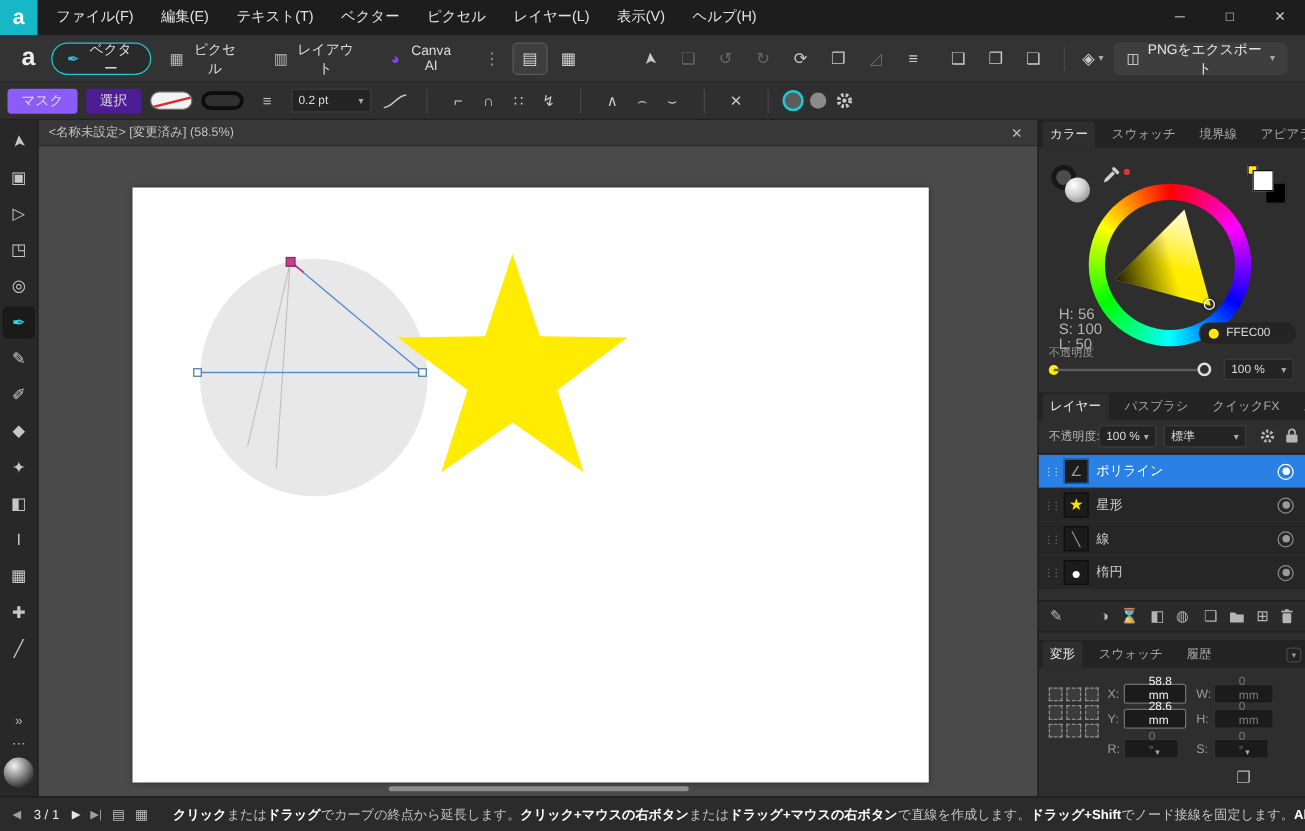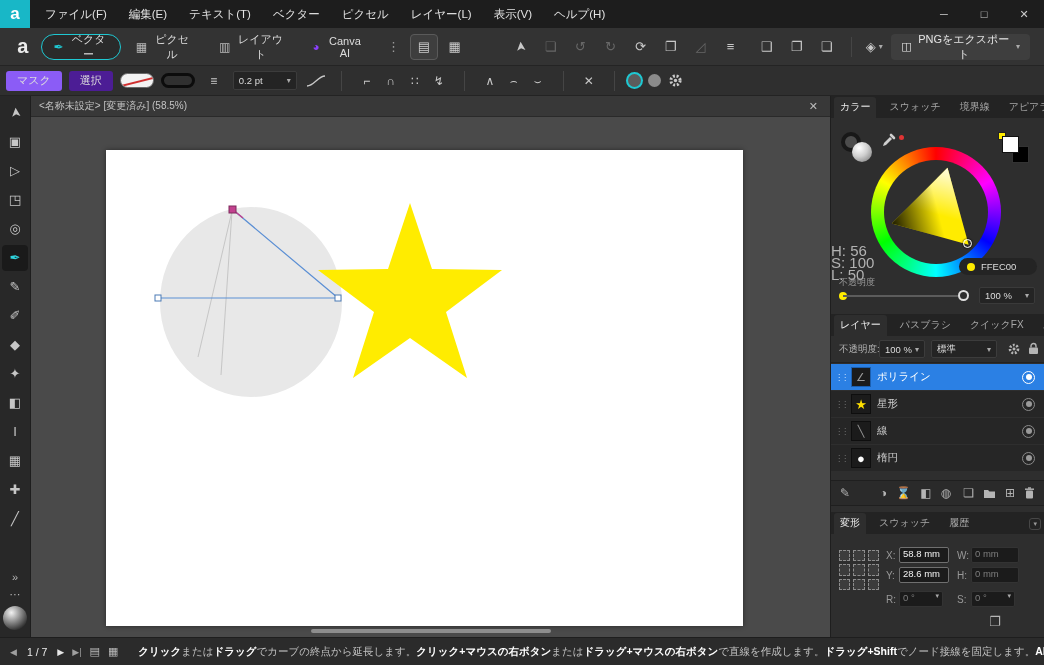--- a/index.html
+++ b/index.html
@@ -72,21 +72,21 @@
 .dropper{position:absolute;left:50px;top:14px}
 .red-dot{position:absolute;left:68px;top:17px;width:5px;height:5px;border-radius:50%;background:#e03434}
 .sp-chip{position:absolute;left:167px;top:14px;width:8px;height:8px;background:#ffec00;border:1px solid #222}
 .sp-front{position:absolute;left:171px;top:18px;width:17px;height:17px;background:#fff;border:1px solid #111;z-index:2}
 .sp-back{position:absolute;left:181px;top:28px;width:17px;height:17px;background:#000;border:1px solid #333}
 .wheel{position:absolute;left:40px;top:29px;width:130px;height:130px}
 .ring{position:absolute;inset:0;border-radius:50%;background:conic-gradient(from 0deg,#f00,#f0f,#00f,#0ff,#0f0,#ff0,#f00)}
 .hole{position:absolute;inset:13px;border-radius:50%;background:#2e2e2e}
 .tri{position:absolute;inset:17px;clip-path:polygon(62% 4%,84% 84%,4% 62%);background:linear-gradient(75deg,#000 6%,rgba(0,0,0,0) 52%),linear-gradient(195deg,#fff 6%,rgba(255,255,255,0) 52%),#ffec00}
 .wheel-dot{position:absolute;left:92px;top:92px;width:9px;height:9px;border:1.5px solid #fff;border-radius:50%;box-shadow:0 0 2px #000}
-.hsl{position:absolute;left:0;top:127px;font-size:15px;color:#b2b2b2;line-height:12px}
+.hsl{position:absolute;left:16px;top:127px;font-size:12px;color:#b2b2b2;line-height:12px}
 .hexbox{position:absolute;left:128px;top:140px;width:78px;height:17px;background:#242424;border-radius:9px;display:flex;align-items:center;gap:6px;padding:0 8px;font-size:9.5px;color:#ddd}
 .hex-dot{width:8px;height:8px;border-radius:50%;background:#ffec00}
 .op-label{position:absolute;left:8px;top:158px;font-size:9px;color:#9a9a9a}
 .op-slider{position:absolute;left:8px;top:171px;width:132px;height:14px}
 .op-track{position:absolute;left:4px;right:4px;top:6px;height:2px;background:#5c5c5c}
 .op-start{position:absolute;left:0;top:3px;width:8px;height:8px;border-radius:50%;background:#ffec00}
 .op-knob{position:absolute;right:2px;top:1px;width:11px;height:11px;border-radius:50%;border:2px solid #e0e0e0;background:#2e2e2e}
 .op-value{position:absolute;left:148px;top:169px;width:56px;height:17px;background:#242424;border:1px solid #3a3a3a;border-radius:2px;display:flex;align-items:center;justify-content:space-between;padding:0 5px;font-size:9.5px;color:#ddd}
 
 .blend-row{position:absolute;left:0;top:240px;width:100%;height:27px;background:#2e2e2e;border-bottom:1px solid #222}
@@ -111,21 +111,21 @@
 .layer-row.sel .l-eye{border-color:#fff}
 .layer-row.sel .l-eye::after{background:#fff}
 .layers-footer{position:absolute;left:0;top:384px;width:100%;height:26px;display:flex;align-items:center;padding:0 9px;gap:8px;color:#b5b5b5;font-size:12px;border-top:1px solid #1f1f1f;border-bottom:1px solid #1f1f1f;background:#2a2a2a}
 .lf-group{display:flex;align-items:center;gap:9px}
 .lf-icon{display:flex;align-items:center}
 
 .transform-body{position:absolute;left:0;top:438px;width:100%;height:103px}
 .anchor-grid{position:absolute;left:8px;top:16px;width:40px;height:40px;display:grid;grid-template-columns:repeat(3,1fr);gap:3px}
 .anchor-grid span{border:1px dashed #8d8d8d;background:rgba(255,255,255,.07)}
 .t-label{position:absolute;font-size:10px;color:#999}
-.t-input{position:absolute;height:16px;background:#1b1b1b;border:1px solid #333;border-radius:2px;font-size:9.5px;color:#7d7d7d;display:flex;align-items:flex-start;padding:0 3px}
+.t-input{position:absolute;height:16px;background:#1b1b1b;border:1px solid #333;border-radius:2px;font-size:9.5px;color:#7d7d7d;display:flex;align-items:flex-end;padding:0 19px}
 .t-input.hl{border-color:#6f6f6f;color:#f2f2f2}
 .t-input .chev{margin-left:auto;font-size:7px}
 .corner-icon{position:absolute;left:158px;top:80px;color:#b5b5b5;font-size:13px}
 
 #statusbar{position:absolute;left:0;top:637px;width:1044px;height:28px;background:#2b2b2b;border-top:1px solid #1e1e1e;display:flex;align-items:center;padding:0 10px;gap:8px;font-size:10.5px;color:#c9c9c9;overflow:hidden;white-space:nowrap}
 .sb-btn{color:#9f9f9f;font-size:9px}
 .sb-btn.lit{color:#e6e6e6}
 .sb-page{color:#ececec;margin:0 2px}
 .sb-ico{color:#b8b8b8;font-size:11px}
 .hint{margin-left:12px;color:#c2c2c2;font-size:10.5px}
@@ -549,21 +549,21 @@
     <div class="t-input" style="left:140px;top:57px;width:44px" data-name="s-input">
         <span>0 °</span>
         <span class="chev">▾</span>
       </div>
     <span class="corner-icon" data-name="panel-options-icon">❐</span>
   </div>
 </div>
 
 <div id="statusbar" data-name="statusbar">
   <span class="sb-btn" data-name="prev-page-button">◀</span>
-  <span class="sb-page" data-name="page-indicator">1 / 7</span>
+  <span class="sb-page" data-name="page-indicator">3 / 1</span>
   <span class="sb-btn lit" data-name="next-page-button">▶</span>
   <span class="sb-btn" data-name="last-page-button">▶|</span>
   <span class="sb-ico" data-name="single-page-icon">▤</span>
   <span class="sb-ico" data-name="page-grid-icon">▦</span>
   <span class="hint" data-name="status-hint">
     <span data-name="hint-segment" class="b">クリック</span><span data-name="hint-segment">または</span><span data-name="hint-segment" class="b">ドラッグ</span><span data-name="hint-segment">でカーブの終点から延長します。</span><span data-name="hint-segment" class="b">クリック+マウスの右ボタン</span><span data-name="hint-segment">または</span><span data-name="hint-segment" class="b">ドラッグ+マウスの右ボタン</span><span data-name="hint-segment">で直線を作成します。</span><span data-name="hint-segment" class="b">ドラッグ+Shift</span><span data-name="hint-segment">でノード接線を固定します。</span><span data-name="hint-segment" class="b">Alt</span>
   </span>
 </div>
 
 </body></html>

